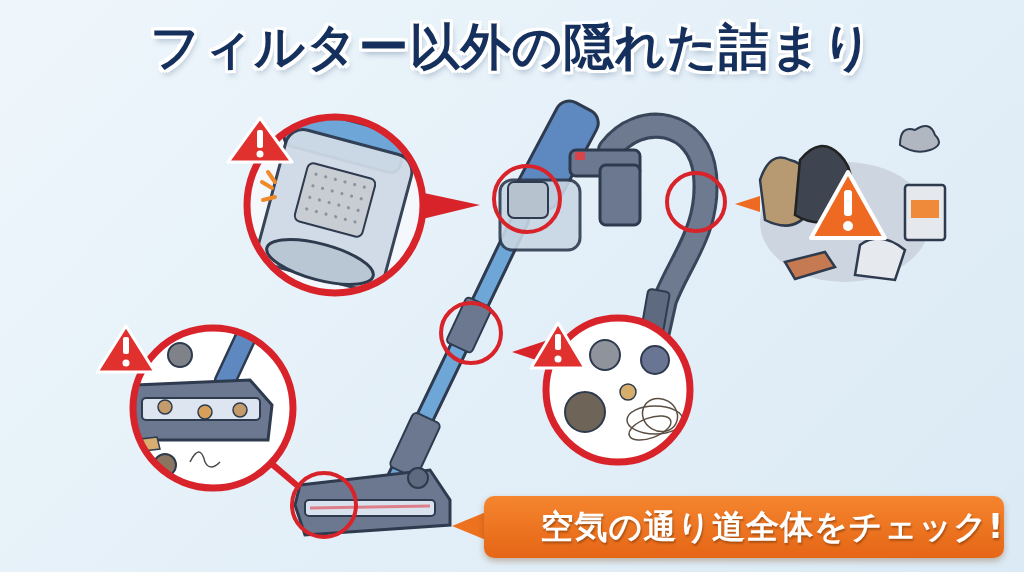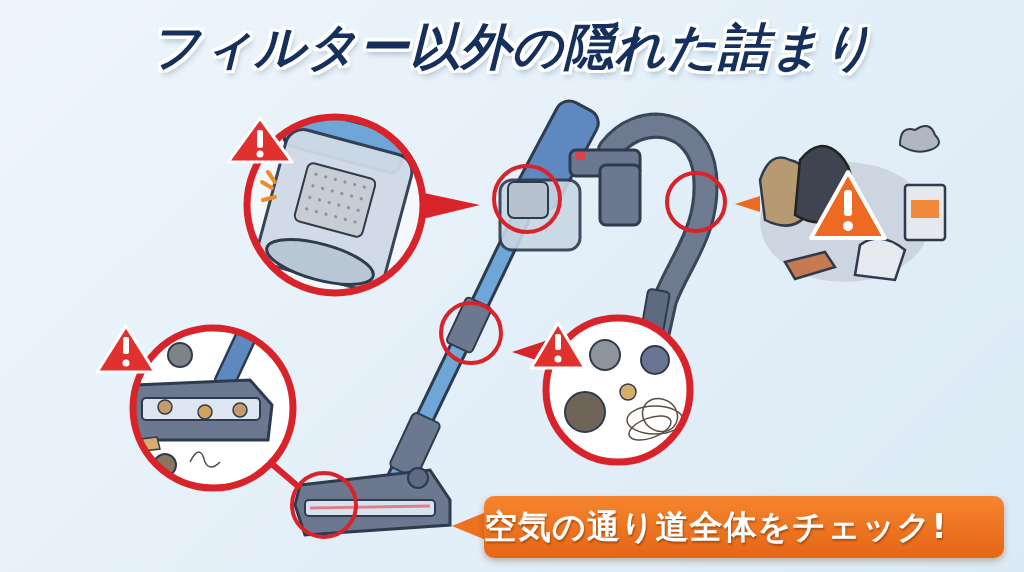--- a/index.html
+++ b/index.html
@@ -8,28 +8,27 @@
     background: linear-gradient(135deg, #eef6fb 0%, #e3eff8 55%, #dbeaf5 100%);
     font-family: "DejaVu Sans", sans-serif;
   }
   .title {
     position:absolute; left:0; top:14px; width:1024px; text-align:center;
     font-size:50px; font-weight:bold; color:#15305c; letter-spacing:1px;
     text-shadow:
       -3px -3px 0 #fff, 3px -3px 0 #fff, -3px 3px 0 #fff, 3px 3px 0 #fff,
       0 -3px 0 #fff, 0 3px 0 #fff, -3px 0 0 #fff, 3px 0 0 #fff,
       2px 5px 6px rgba(30,60,100,0.35);
-    font-style: italic;
   }
   svg.scene { position:absolute; left:0; top:0; }
   .cta {
     position:absolute; left:484px; top:496px; width:520px; height:62px;
     background: linear-gradient(180deg, #f5852e 0%, #e56616 100%);
     border-radius:10px; box-shadow: 0 3px 6px rgba(120,60,10,0.35);
-    display:flex; align-items:center; justify-content:flex-start;
+    display:flex; align-items:center; justify-content:flex-end;
   }
   .cta-tail {
     position:absolute; left:452px; top:512px; width:0; height:0;
     border-top:14px solid transparent; border-bottom:14px solid transparent;
     border-right:34px solid #ed7220;
   }
   .cta-label {
     color:#fff; font-size:33px; font-weight:bold; letter-spacing:1px;
     text-shadow: 1px 2px 2px rgba(90,40,0,0.45);
   }

